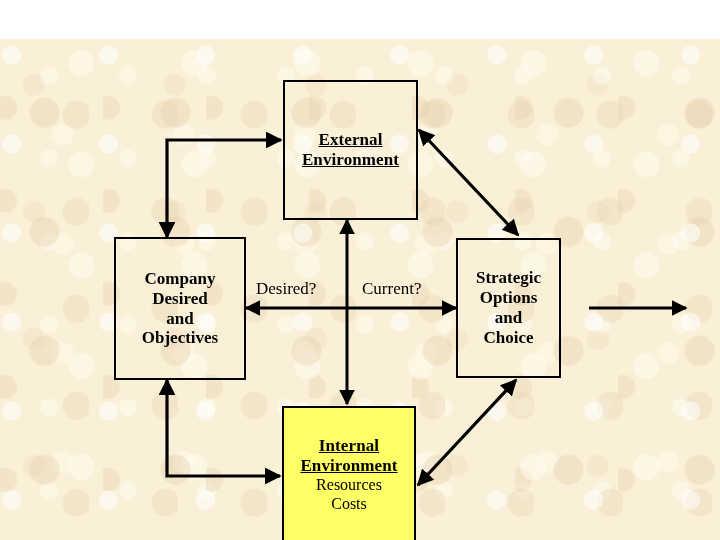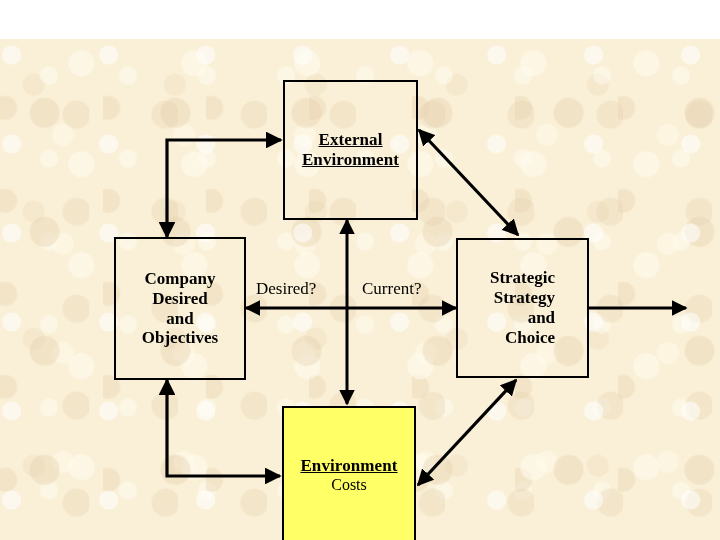--- a/index.html
+++ b/index.html
@@ -127,34 +127,36 @@
 
   <div class="node plain" style="left:114px; top:198px; width:132px; height:143px;align-items:center;">
     <div class="node-heading-bold">
       <span class="hline">Company</span>
       <span class="hline">Desired</span>
       <span class="hline">and</span>
       <span class="hline">Objectives</span>
     </div>
   </div>
 
-  <div class="node plain" style="left:456px; top:199px; width:133px; height:140px;text-align:right;">
+  <div class="node plain" style="left:456px; top:199px; width:105px; height:140px;">
     <div class="node-heading-bold">
       <span class="hline">Strategic</span>
-      <span class="hline">Strategy</span>
+      <span class="hline">Options</span>
       <span class="hline">and</span>
       <span class="hline">Choice</span>
     </div>
   </div>
 
   <div class="node yellow" style="left:282px; top:367px; width:134px; height:138px;">
     <div class="node-title">
+      <span class="node-title-line">Internal</span>
       <span class="node-title-line">Environment</span>
     </div>
     <div class="node-sub">
+      <span class="node-sub-line">Resources</span>
       <span class="node-sub-line">Costs</span>
     </div>
   </div>
 
   <div class="edge-label" style="left:256px; top:240px;">Desired?</div>
 
   <div class="edge-label" style="left:362px; top:240px;">Current?</div>
 
 </div>
 

